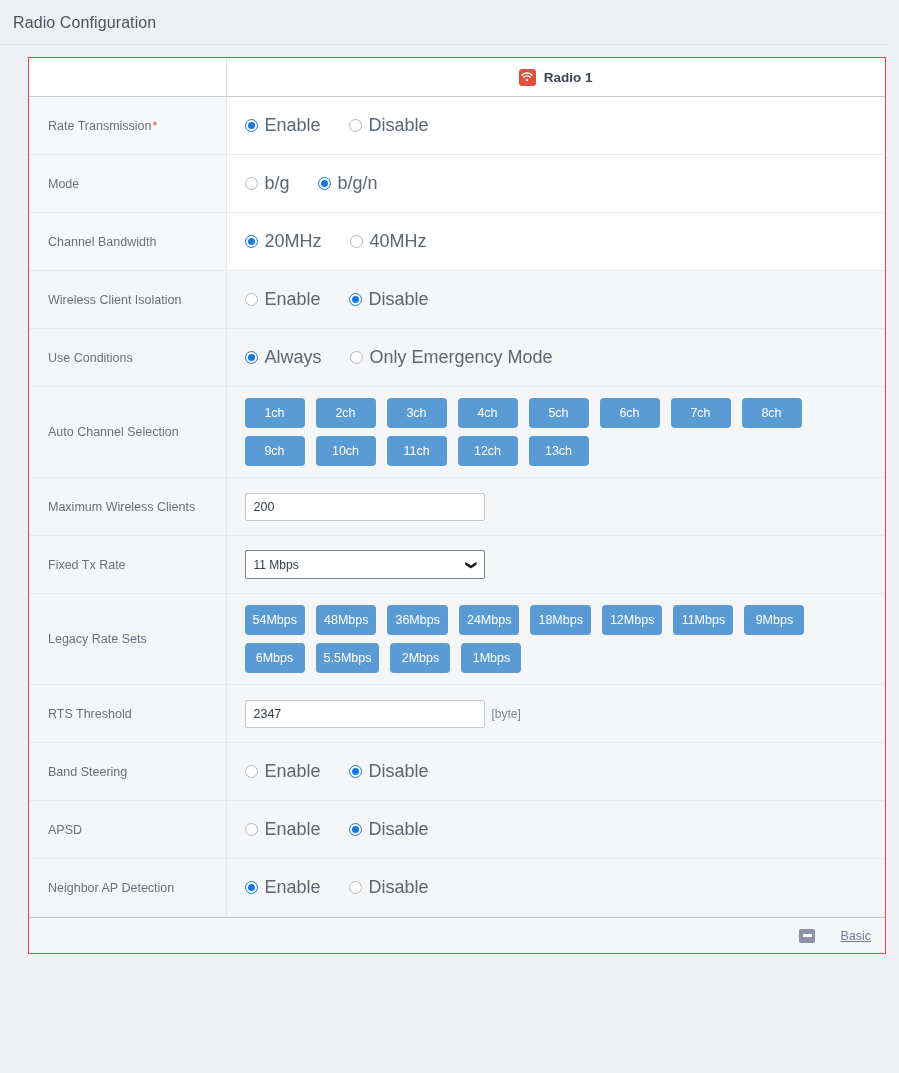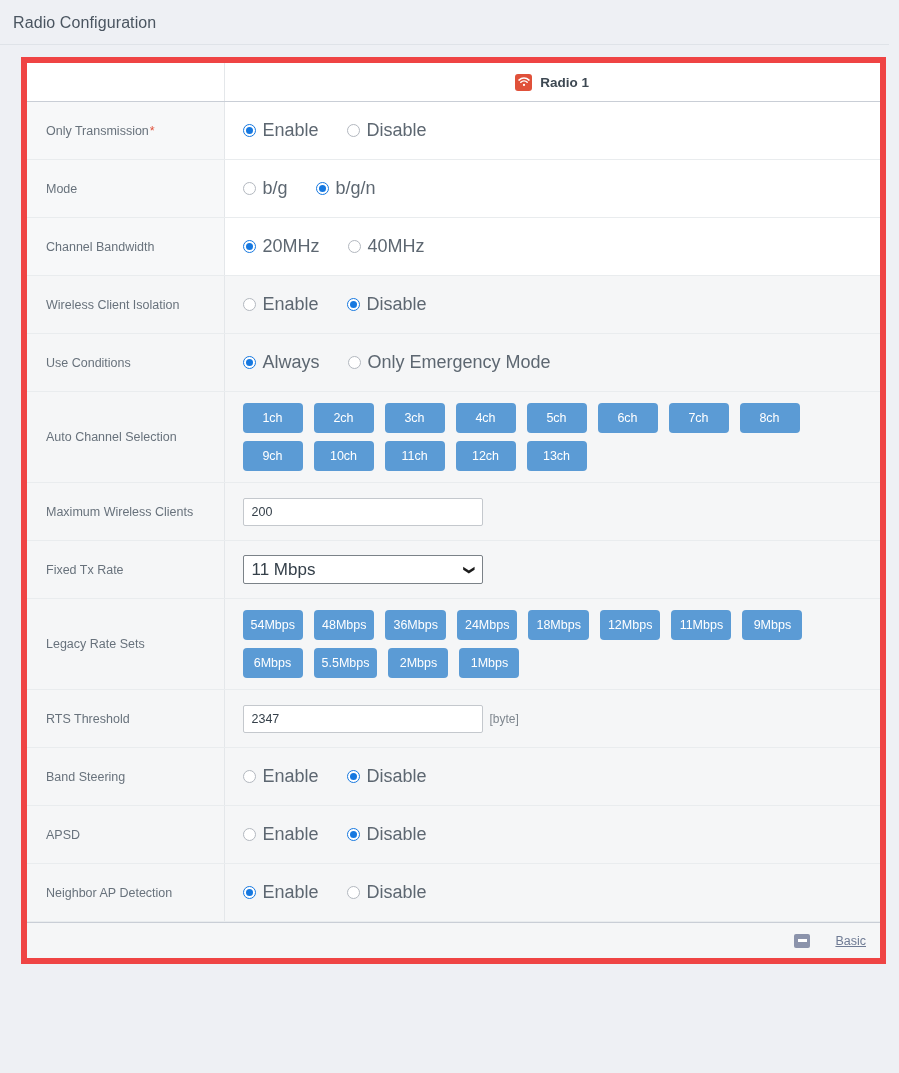--- a/index.html
+++ b/index.html
@@ -18,22 +18,22 @@
   .page-title {
     font-size: 16px;
     color: #4a5560;
     padding: 14px 0 12px 13px;
     border-bottom: 1px solid #dfe3e8;
     margin: 0 10px 0 0;
     font-weight: normal;
     letter-spacing: 0.1px;
   }
   .panel {
-    margin: 12px 13px 0 21px;
-    border: 6px solid #ef4444;
+    margin: 12px 13px 0 28px;
+    border: 1px solid #ef4444;
     background: #404040;
     box-sizing: border-box;
   }
   table.cfg {
     border-collapse: collapse;
     width: 100%;
     table-layout: fixed;
   }
   table.cfg col.c-label { width: 197px; }
   table.cfg col.c-value { width: auto; }
@@ -171,21 +171,21 @@
     display: inline-block;
   }
   select.sel {
     box-sizing: border-box;
     height: 29px;
     width: 240px;
     border: 1px solid #7b8288;
     border-radius: 2px;
     background: #ffffff;
     font-family: "Liberation Sans", sans-serif;
-    font-size: 17px;
+    font-size: 12px;
     color: #35404a;
     padding: 0 22px 0 8px;
     outline: none;
     -webkit-appearance: none;
     -moz-appearance: none;
     appearance: none;
   }
   .sel-arrow {
     position: absolute;
     right: 8px;
@@ -261,21 +261,21 @@
                 <path d="M1 3.1 A7.2 7.2 0 0 1 11 3.1" fill="none" stroke="#ffffff" stroke-width="1.5" stroke-linecap="round"></path>
                 <path d="M2.8 5.3 A4.6 4.6 0 0 1 9.2 5.3" fill="none" stroke="#ffffff" stroke-width="1.5" stroke-linecap="round"></path>
                 <circle cx="6" cy="7.9" r="1.15" fill="#ffffff"></circle>
               </svg>
             </span>
             <span>Radio 1</span>
           </div>
         </td>
       </tr>
     <tr>
-          <td class="lbl" style="height: 57px;"><span>Only Transmission</span><span class="req-star">*</span></td>
+          <td class="lbl" style="height: 57px;"><span>Rate Transmission</span><span class="req-star">*</span></td>
           <td class="val">
             <div class="radio-row">
               <span class="radio-opt" style="margin-right: 28px;">
                 <span class="rdot on"></span>
                 <span class="ropt-text">Enable</span>
               </span>
               <span class="radio-opt" style="margin-right: 0px;">
                 <span class="rdot off"></span>
                 <span class="ropt-text">Disable</span>
               </span>

